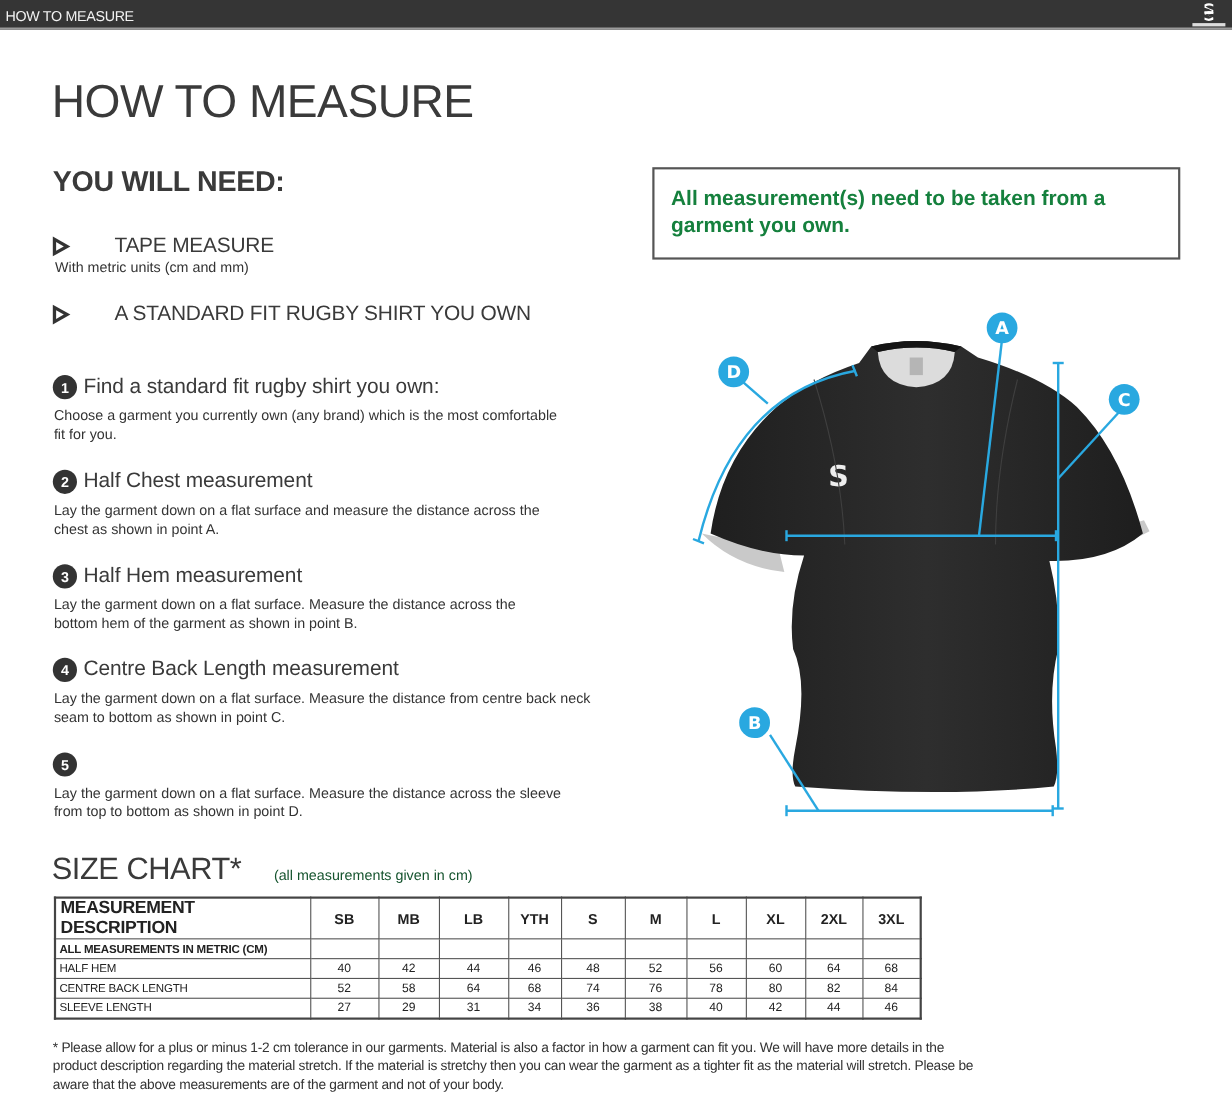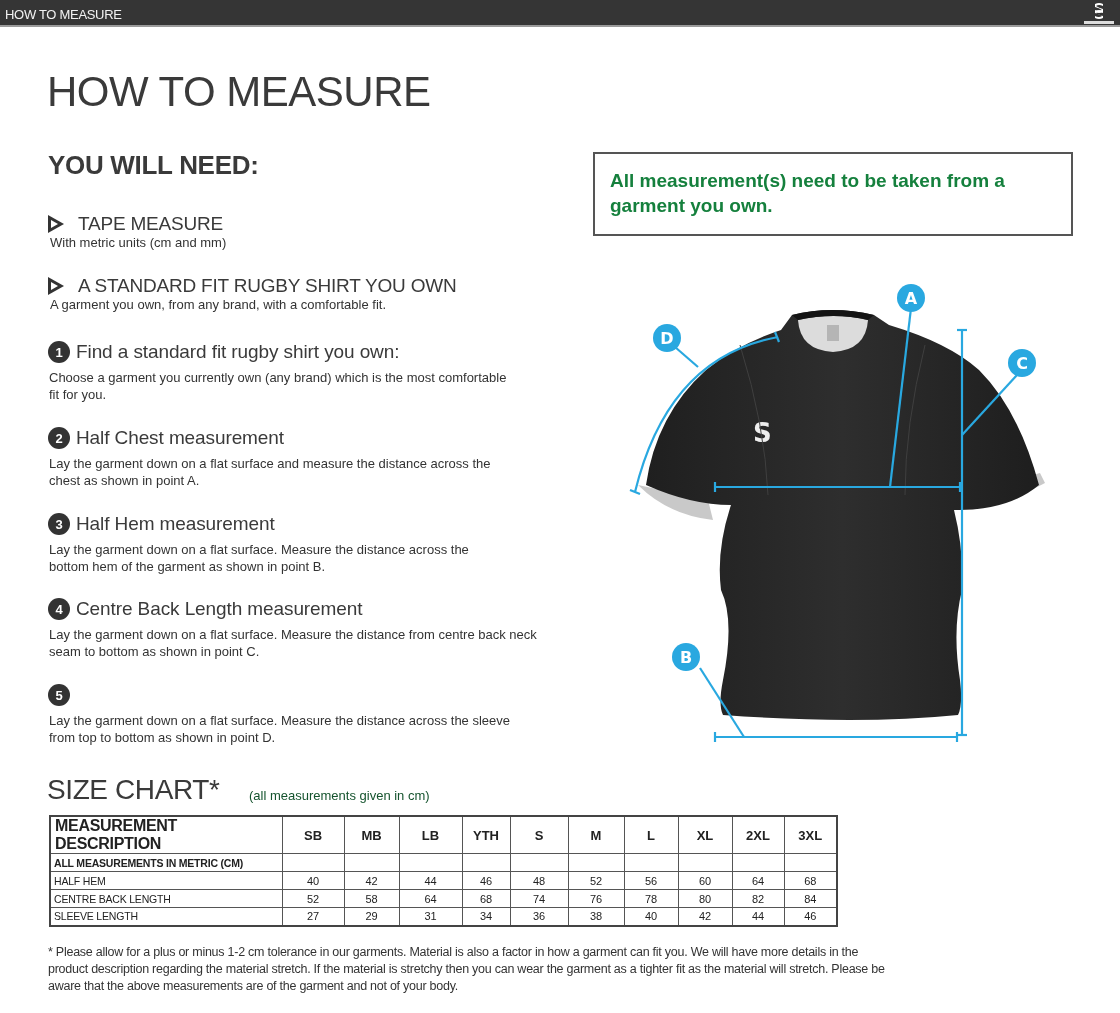--- a/index.html
+++ b/index.html
@@ -7,21 +7,21 @@
   body { position: relative; font-family: "Liberation Sans", "DejaVu Sans", sans-serif; color: #333333; }
 
   .topbar { position: absolute; left: 0; top: 0; width: 1120px; height: 27px; background: #353535; border-bottom: 2px solid #9a9a9a; }
   .topbar-title { position: absolute; left: 5px; top: 7px; font-size: 13px; color: #f2f2f2; letter-spacing: -0.3px; }
   .brand-logo { position: absolute; right: 4px; top: 1px; width: 34px; height: 25px; }
 
   .page-title { position: absolute; left: 47px; top: 68px; font-size: 42px; font-weight: normal; color: #3a3a3a; letter-spacing: -0.5px; }
   .need-title { position: absolute; left: 48px; top: 150px; font-size: 26px; color: #3a3a3a; letter-spacing: -0.3px; }
 
   .need-item { position: absolute; left: 48px; }
-  .need-item .head { display: flex; align-items: center; font-size: 19px; color: #3a3a3a; letter-spacing: -0.2px; }
+  .need-item .head { display: flex; align-items: center; font-size: 19px; color: #3a3a3a; letter-spacing: -0.2px; gap: 26px; }
   .need-item .tri { width: 0; height: 0; border-top: 9px solid transparent; border-bottom: 9px solid transparent; border-left: 16px solid #333333; margin-right: 14px; position: relative; }
   .need-item .tri::after { content: ""; position: absolute; left: -13px; top: -4px; border-top: 4px solid transparent; border-bottom: 4px solid transparent; border-left: 7px solid #ffffff; }
   .need-item .sub { font-size: 13px; color: #333; margin-top: 0px; margin-left: 2px; }
 
   .step { position: absolute; left: 48px; width: 520px; }
   .step .head { display: flex; align-items: center; font-size: 19px; color: #3a3a3a; letter-spacing: -0.1px; }
   .step .num { width: 22px; height: 22px; border-radius: 50%; background: #333333; color: #fff; font-size: 13px; font-weight: bold; display: flex; align-items: center; justify-content: center; margin-right: 6px; flex-shrink: 0; }
   .step .desc { font-size: 13px; line-height: 17px; color: #333; margin-top: 6px; margin-left: 1px; }
 
   .notice { position: absolute; left: 593px; top: 152px; width: 480px; height: 84px; border: 2px solid #555555; padding: 14px 15px; font-size: 19px; font-weight: bold; line-height: 25px; color: #15803d; }
@@ -62,21 +62,20 @@
     <span>TAPE MEASURE</span>
   </div>
   <div class="sub">With metric units (cm and mm)</div>
 </div>
 
 <div class="need-item" style="top:275px">
   <div class="head">
     <span class="tri"></span>
     <span>A STANDARD FIT RUGBY SHIRT YOU OWN</span>
   </div>
-  <div class="sub">A garment you own, from any brand, with a comfortable fit.</div>
 </div>
 
 <div class="step" style="top:341px; width:460px">
   <div class="head">
     <span class="num">1</span>
     <span>Find a standard fit rugby shirt you own:</span>
   </div>
   <div class="desc">Choose a garment you currently own (any brand) which is the most comfortable fit for you.</div>
 </div>
 

